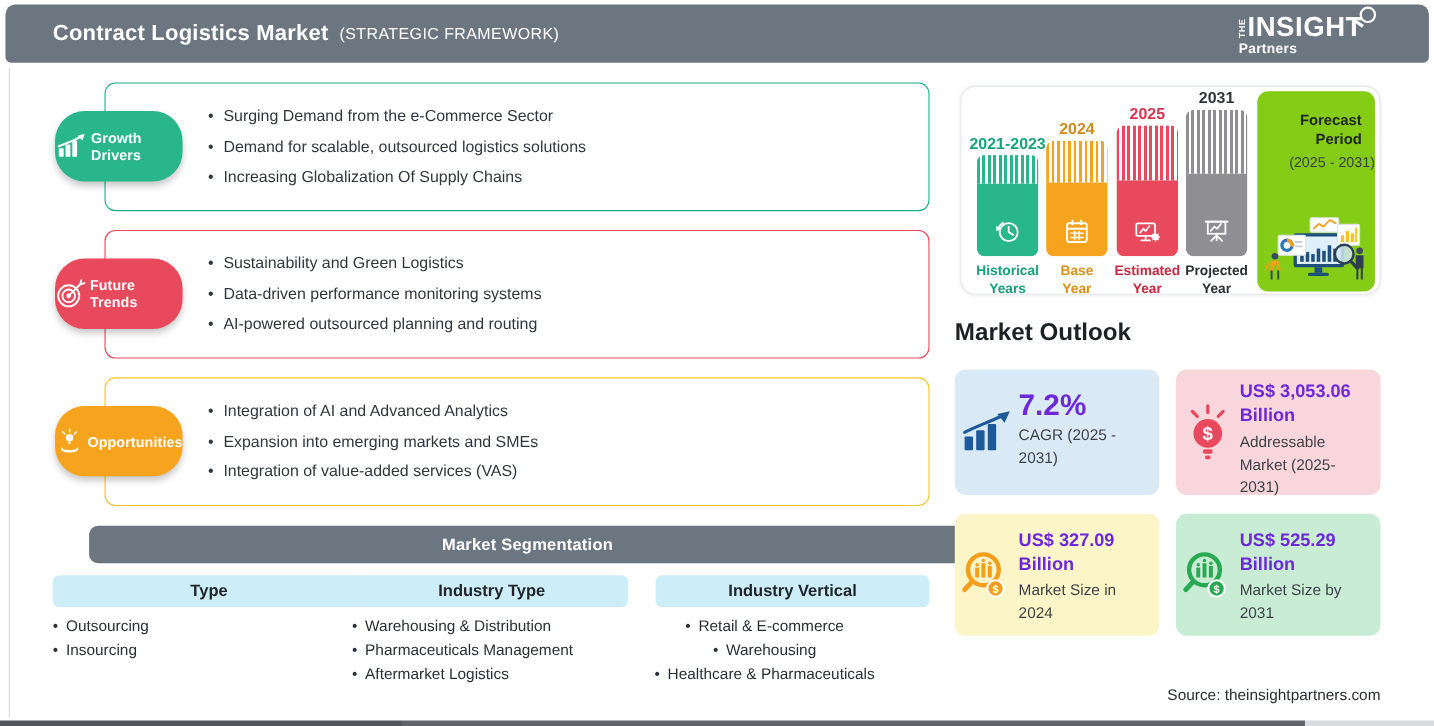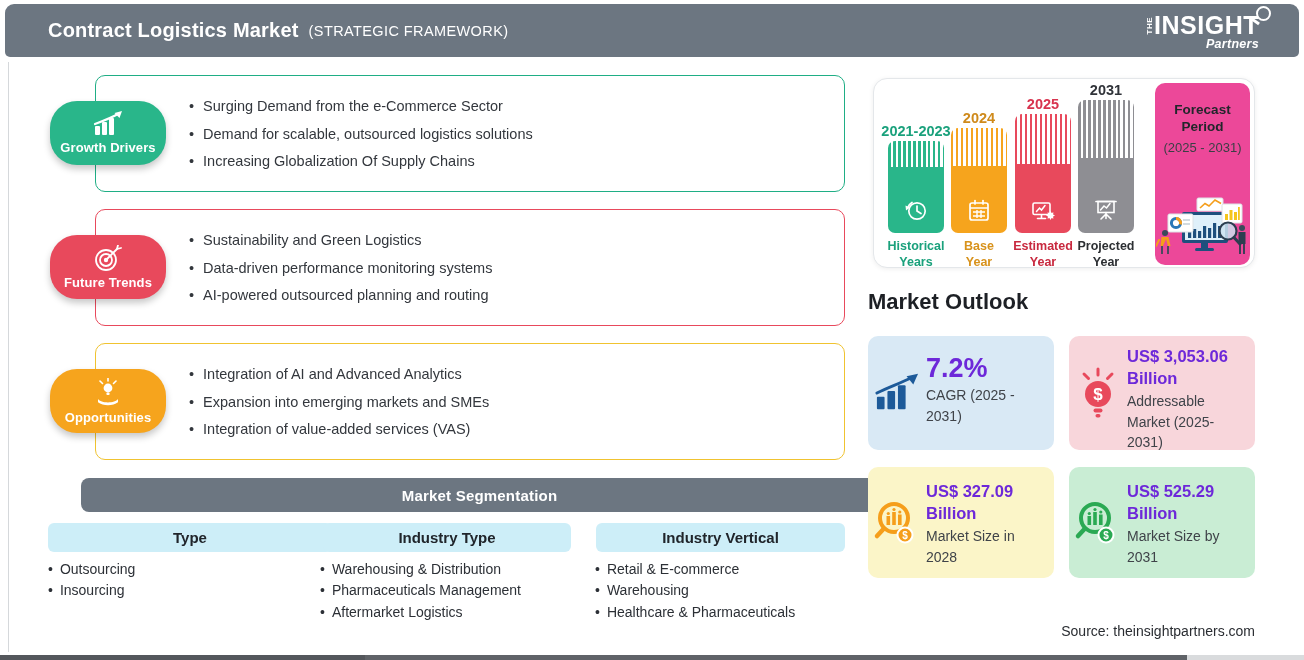--- a/index.html
+++ b/index.html
@@ -11,40 +11,40 @@
     overflow: hidden;
   }
   
   .header {
     position:absolute; left:5px; top:4px; width:1294px; height:53px;
     background:#6c7681; border-radius:9px 9px 5px 5px;
     display:flex; align-items:center; color:#fff;
   }
   .header-title { margin-left:43px; font-size:20px; font-weight:700; letter-spacing:.2px; }
   .header-subtitle { margin-left:10px; font-size:14.5px; font-weight:500; letter-spacing:.4px; }
-  .logo { position:absolute; right:40px; top:9px; text-align:right; }
+  .logo { position:absolute; right:60px; top:9px; }
   .logo-main { display:flex; align-items:flex-end; position:relative; }
   .logo-the { font-size:8px; font-weight:700; letter-spacing:.5px; writing-mode:vertical-rl; transform:rotate(180deg); line-height:8px; margin-bottom:3px; }
   .logo-insight { font-size:25px; font-weight:800; letter-spacing:.5px; line-height:24px; }
   .logo-lens { position:absolute; right:-12px; top:-7px; width:15px; height:15px; border:2.5px solid #fff; border-radius:50%; }
   .logo-lens::after { content:""; position:absolute; left:-7px; top:12px; width:9px; height:2.5px; background:#fff; transform:rotate(35deg); }
-  .logo-partners { font-size:12.5px; font-weight:600; margin-top:0px; letter-spacing:.3px;font-style:italic; }
+  .logo-partners { font-size:12.5px; font-weight:600; margin-top:0px; letter-spacing:.3px; }
   .edge-line { position:absolute; left:8px; top:62px; bottom:8px; width:1px; background:#d5d8db; }
 
   
   .panel { position:absolute; left:95px; width:750px; height:117px; border-radius:10px; background:#fff; }
   .panel.p0 { top:75px;  border:1.4px solid #1fae85; }
   .panel.p1 { top:209px; border:1.4px solid #e8495c; }
   .panel.p2 { top:343px; border:1.4px solid #f0c330; }
   .panel ul { position:absolute; top:17px; left:93px; list-style:none; }
   .panel li { font-size:14.5px; color:#33373d; line-height:27.5px; }
   .panel li::before { content:"•"; margin-right:9px; }
   .badge {
     position:absolute; left:50px; width:116px; height:64px; border-radius:27px;
-    display:flex; flex-direction:column; align-items:center; justify-content:center; gap:3px;
+    display:flex; flex-direction:row; align-items:center; justify-content:center; gap:3px;
     color:#fff; box-shadow:0 4px 7px rgba(0,0,0,.22); z-index:2;
   }
   .badge.b0 { top:101px; background:#29b68a; }
   .badge.b1 { top:235px; background:#e8495c; }
   .badge.b2 { top:369px; background:#f6a41d; }
   .badge-label { font-size:13px; font-weight:700; letter-spacing:.1px; }
 
   
   .seg-bar {
     position:absolute; left:48px; top:478px; width:797px; height:34px;
@@ -56,21 +56,21 @@
     position:absolute; top:523px; height:29px; background:#cdeef8; border-radius:6px;
     display:flex; align-items:center; justify-content:center;
     font-size:15px; font-weight:700; color:#20252b;
   }
   .seg-head.c0 { left:48px;  width:284px; }
   .seg-head.c1 { left:323px; width:248px; }
   .seg-head.c2 { left:596px; width:249px; }
   .seg-list { position:absolute; top:559px; list-style:none; }
   .seg-list.c0 { left:48px; }
   .seg-list.c1 { left:320px; }
-  .seg-list.c2 { left:595px; }
+  .seg-list.c2 { left:595px;text-align:center; }
   .seg-list li { font-size:14px; color:#2c3036; line-height:21.3px; }
   .seg-list li::before { content:"•"; margin-right:7px; }
 
   
   .timeline {
     position:absolute; left:873px; top:78px; width:382px; height:190px;
     background:#fff; border:1px solid #e4e7ea; border-radius:14px;
     box-shadow:0 1px 5px rgba(0,0,0,.07);
   }
   .tbar { position:absolute; width:56px; border-radius:7px; overflow:hidden; }
@@ -93,22 +93,22 @@
   .tyear.g { left:-3px;  top:44px; color:#1aa17c; }
   .tyear.o { left:60px;  top:31px; color:#cf8a1b; }
   .tyear.r { left:124px; top:17px; color:#d8344f; }
   .tyear.y { left:187px; top:3px;  color:#303339; }
   .tlabel { position:absolute; top:160px; width:76px; text-align:center; font-size:12.5px; font-weight:700; line-height:15.5px; white-space:pre-line; }
   .tlabel.g { left:4px;   color:#1aa17c; }
   .tlabel.o { left:67px;  color:#d8921b; }
   .tlabel.r { left:131px; color:#c8293f; }
   .tlabel.y { left:194px; color:#2c2f33; }
   .forecast {
-    position:absolute; right:4px; top:4px; width:95px; height:182px;
-    background:#ec4899; border-radius:10px; text-align:center;
+    position:absolute; right:4px; top:4px; width:107px; height:182px;
+    background:#84cc16; border-radius:10px; text-align:right;
   }
   .forecast-title { margin:18px 12px 0; font-size:13.5px; font-weight:700; color:#22262b; line-height:17px; }
   .forecast-range { margin-top:5px; font-size:13px; color:#3a3f45; }
   .forecast-illus { position:absolute; left:50%; transform:translateX(-50%); bottom:5px; }
 
   
   .mo-title { position:absolute; left:868px; top:289px; font-size:22px; font-weight:700; color:#1d2025; }
   .card { position:absolute; width:186px; border-radius:10px; display:flex; }
   .card.c0 { left:868px;  top:336px; height:114px; background:#d9e9f5; }
   .card.c1 { left:1069px; top:336px; height:114px; background:#f8d6db; }
@@ -378,21 +378,21 @@
       <circle cx="26.8" cy="13" r="1.6" fill="#f59e1b"></circle>
       <line x1="10.5" y1="30" x2="4" y2="37" stroke="#f59e1b" stroke-width="4.5" stroke-linecap="round"></line>
       <circle cx="32" cy="36" r="7.5" fill="#f59e1b" stroke="#fff" stroke-width="2"></circle>
       <text x="32" y="40" text-anchor="middle" font-size="10" font-weight="bold" fill="#fff" font-family="Liberation Sans, sans-serif">$</text>
     </svg>
   </div>
   <div class="card-text">
     <div class="card-value">US$ 327.09
 Billion</div>
     <div class="card-desc">Market Size in
-2028</div>
+2024</div>
   </div>
 </div>
 
 <div class="card c3">
   <div class="card-icon">
     <svg width="48" height="48" viewBox="0 0 48 48">
       <circle cx="21" cy="19" r="14" stroke="#2aa953" stroke-width="4" fill="none"></circle>
       <rect x="13.5" y="17" width="3.6" height="9" fill="#2aa953"></rect>
       <rect x="19.2" y="13" width="3.6" height="13" fill="#2aa953"></rect>
       <rect x="25" y="15.5" width="3.6" height="10.5" fill="#2aa953"></rect>

